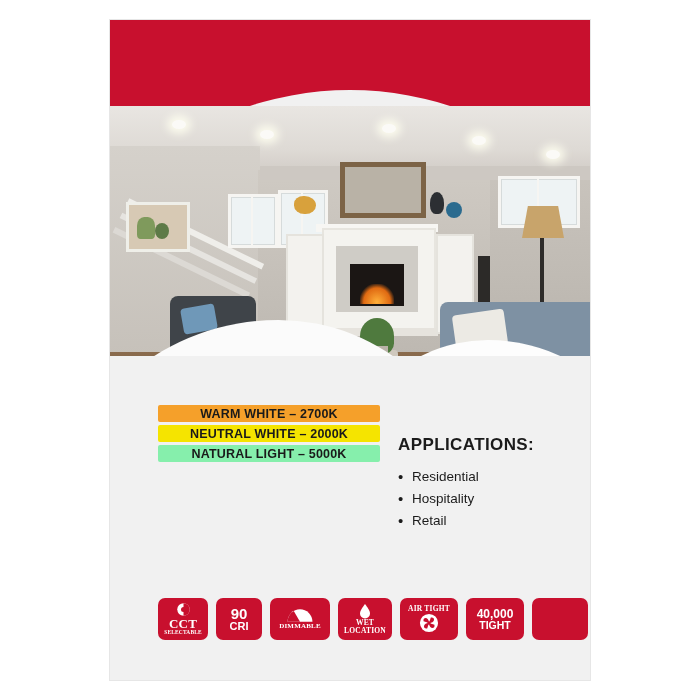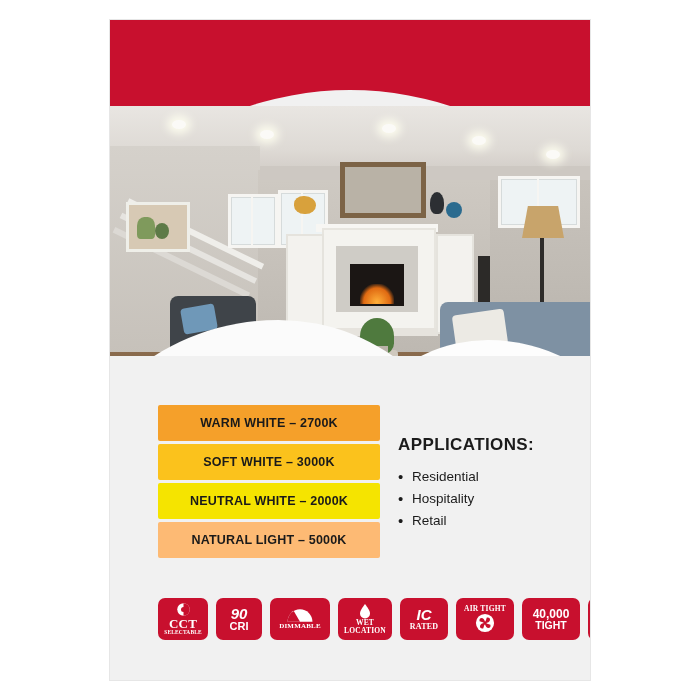--- a/index.html
+++ b/index.html
@@ -218,21 +218,21 @@
   }
 
   
   .cct-list {
     position:absolute;
     left: 48px;
     top: 385px;
     width: 222px;
   }
   .cct-row {
-    height: 36px;
+    height: 17px;
     margin-bottom: 3px;
     display:flex;
     align-items:center;
     justify-content:center;
     border-radius: 2px;
   }
   .cct-row span {
     font-size: 12.5px;
     font-weight: bold;
     letter-spacing: .2px;
@@ -291,21 +291,20 @@
     display:flex;
     flex-direction:column;
     align-items:center;
     justify-content:center;
     text-align:center;
     line-height:1.02;
   }
   .badge .big {
     font-size: 15px;
     font-weight: bold;
-    font-style: italic;
   }
   .badge .mid {
     font-size: 11px;
     font-weight: bold;
   }
   .badge .sm {
     font-size: 5.4px;
     font-weight: bold;
     letter-spacing: .2px;
     font-family: Liberation Serif, serif;
@@ -386,27 +385,24 @@
 
       <div class="white-sweep"></div>
       <div class="white-sweep2"></div>
 
     </div>
 
     <div class="cct-list">
       <div class="cct-row" id="cct0" style="background: rgb(245, 160, 42);">
         <span>WARM WHITE – 2700K</span>
       </div>
-      <div class="cct-row" id="cct1" style="background: rgb(251, 194, 28);">
-        <span>SOFT WHITE – 3000K</span>
-      </div>
       <div class="cct-row" id="cct2" style="background: rgb(245, 228, 0);">
         <span>NEUTRAL WHITE – 2000K</span>
       </div>
-      <div class="cct-row" id="cct4" style="background: #fdba74;">
+      <div class="cct-row" id="cct4" style="background: #86efac;">
         <span>NATURAL LIGHT – 5000K</span>
       </div>
     </div>
 
     <div class="apps">
       <h2>APPLICATIONS:</h2>
       <ul>
         <li>Residential</li>
         <li>Hospitality</li>
         <li>Retail</li>
@@ -445,24 +441,20 @@
       <div class="badge" style="min-width:44px">
         <span class="glyph">
           <svg width="12" height="15" viewBox="0 0 14 18" aria-hidden="true">
             <path d="M7 0 C7 0 1 7.5 1 11.3 A6 6 0 0 0 13 11.3 C13 7.5 7 0 7 0 Z" fill="#ffffff"></path>
           </svg>
         </span>
         <span class="sm" style="font-size:7.5px">WET</span>
         <span class="sm" style="font-size:7.5px">LOCATION</span>
       </div>
 
-      <div class="badge" style="min-width:38px">
-        <span class="big">IC</span>
-        <span class="sm" style="font-size:8px">RATED</span>
-      </div>
 
       <div class="badge" style="min-width:48px">
         <span class="sm" style="font-size:7.5px">AIR TIGHT</span>
         <span class="glyph">
           <svg width="22" height="20" viewBox="0 0 24 22" aria-hidden="true">
             <circle cx="12" cy="11" r="10" fill="#ffffff"></circle>
             <path d="M12 11 C12 4 5 4 6 9 Z" fill="#c8102e"></path>
             <path d="M12 11 C19 11 19 4 14 5 Z" fill="#c8102e"></path>
             <path d="M12 11 C12 18 19 18 18 13 Z" fill="#c8102e"></path>
             <path d="M12 11 C5 11 5 18 10 17 Z" fill="#c8102e"></path>

